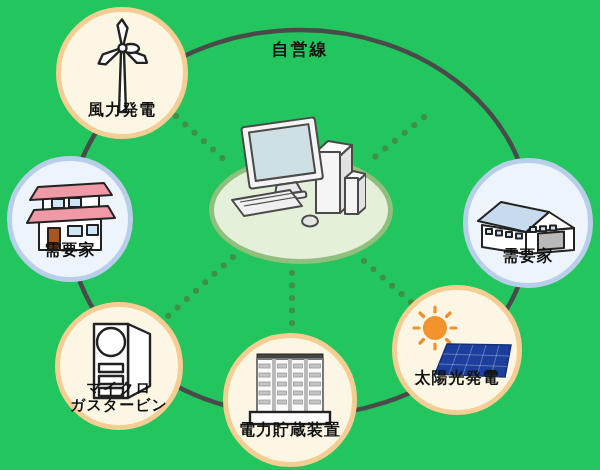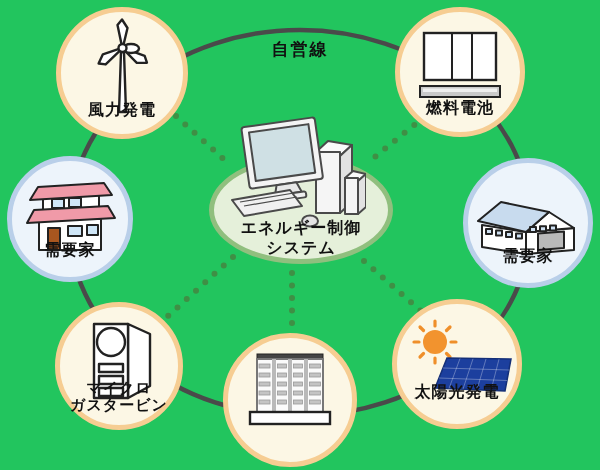--- a/index.html
+++ b/index.html
@@ -73,47 +73,35 @@
         <rect x="37" y="80" width="36" height="6" rx="2" fill="#efefef"></rect>
       </g>
 
       <polygon points="4,86 62,76 74,92 16,102" fill="#f0f0f0"></polygon>
       <line x1="12" y1="88" x2="66" y2="79" stroke-width="1.2"></line>
       <line x1="16" y1="92" x2="69" y2="83" stroke-width="1.2"></line>
 
       <ellipse cx="82" cy="107" rx="8" ry="5.5" fill="#e4e4e4"></ellipse>
     </g>
   </svg>
-  <div id="center-label">エネルギー制御
-システム</div>
 
   <div class="node gen" style="left:56px;top:7px;width:132px;height:132px;">
     <svg class="icon" style="top:6px;" width="88" height="96" viewBox="0 0 88 96">
       <g stroke="#222" stroke-width="2.4" fill="#fff" stroke-linejoin="round">
         <polygon points="41,94 48,94 46,34 43,34"></polygon>
         <path d="M44.5,31 L39.5,7 L44,1.5 L49.5,10 Z"></path>
         <path d="M44.5,31 L39.5,7 L44,1.5 L49.5,10 Z" transform="rotate(122 44.5 30)"></path>
         <path d="M44.5,31 L39.5,7 L44,1.5 L49.5,10 Z" transform="rotate(238 44.5 30)"></path>
         <ellipse cx="53" cy="30.5" rx="8" ry="4.5"></ellipse>
         <circle cx="44.5" cy="30" r="4"></circle>
       </g>
     </svg>
     <div class="node-label" style="bottom:14px;">風力発電</div>
   </div>
 
-  <div class="node gen" style="left:395px;top:7px;width:130px;height:130px;">
-    <svg class="icon" style="top:18px;" width="100" height="70" viewBox="0 0 100 70">
-      <rect x="14" y="3" width="72" height="47" fill="#fff" stroke="#222" stroke-width="2.4"></rect>
-      <line x1="42" y1="3" x2="42" y2="50" stroke="#222" stroke-width="2"></line>
-      <line x1="62" y1="3" x2="62" y2="50" stroke="#222" stroke-width="2"></line>
-      <rect x="10" y="56" width="80" height="11" fill="#c9c9c9" stroke="#222" stroke-width="2"></rect>
-      <rect x="13" y="58.5" width="74" height="3.5" fill="#efefef"></rect>
-    </svg>
-    <div class="node-label" style="bottom:14px;">燃料電池</div>
-  </div>
 
   <div class="node con" style="left:7px;top:156px;width:126px;height:126px;">
     <svg class="icon" style="top:16px;" width="94" height="76" viewBox="0 0 94 76">
       <g stroke="#222" stroke-width="2" stroke-linejoin="round">
         <rect x="20" y="18" width="56" height="20" fill="#fff"></rect>
         <rect x="29" y="22" width="12" height="9" fill="#cfe6f7"></rect>
         <rect x="46" y="21" width="12" height="9" fill="#cfe6f7"></rect>
         <polygon points="7,23 15,10 81,6 89,18" fill="#f09aa8"></polygon>
         <rect x="16" y="42" width="62" height="31" fill="#fff"></rect>
         <polygon points="4,46 11,33 85,29 92,41" fill="#f09aa8"></polygon>
@@ -184,23 +172,24 @@
           <rect x="45.5" y="39" width="9" height="4"></rect>
           <rect x="45.5" y="48" width="9" height="4"></rect>
         <rect x="61.5" y="12" width="11" height="4"></rect>
           <rect x="61.5" y="21" width="11" height="4"></rect>
           <rect x="61.5" y="30" width="11" height="4"></rect>
           <rect x="61.5" y="39" width="11" height="4"></rect>
           <rect x="61.5" y="48" width="11" height="4"></rect>
       </g>
       <rect x="2" y="60" width="80" height="12" fill="#fff" stroke="#222" stroke-width="2.4"></rect>
     </svg>
-  </div>
-
-  <div class="node gen" style="left:392px;top:299px;width:130px;height:130px;">
+    <div class="node-label" style="bottom:22px;">電力貯蔵装置</div>
+  </div>
+
+  <div class="node gen" style="left:392px;top:285px;width:130px;height:130px;">
     <svg class="icon" style="top:14px;" width="110" height="82" viewBox="0 0 110 82">
       <g stroke="#ef8f2a" stroke-width="3.2" stroke-linecap="round">
         <line x1="33" y1="3" x2="33" y2="8"></line>
         <line x1="33" y1="40" x2="33" y2="45"></line>
         <line x1="12" y1="24" x2="17" y2="24"></line>
         <line x1="49" y1="24" x2="54" y2="24"></line>
         <line x1="18" y1="9" x2="21.5" y2="12.5"></line>
         <line x1="44.5" y1="35.5" x2="48" y2="39"></line>
         <line x1="18" y1="39" x2="21.5" y2="35.5"></line>
         <line x1="44.5" y1="12.5" x2="48" y2="9"></line>

